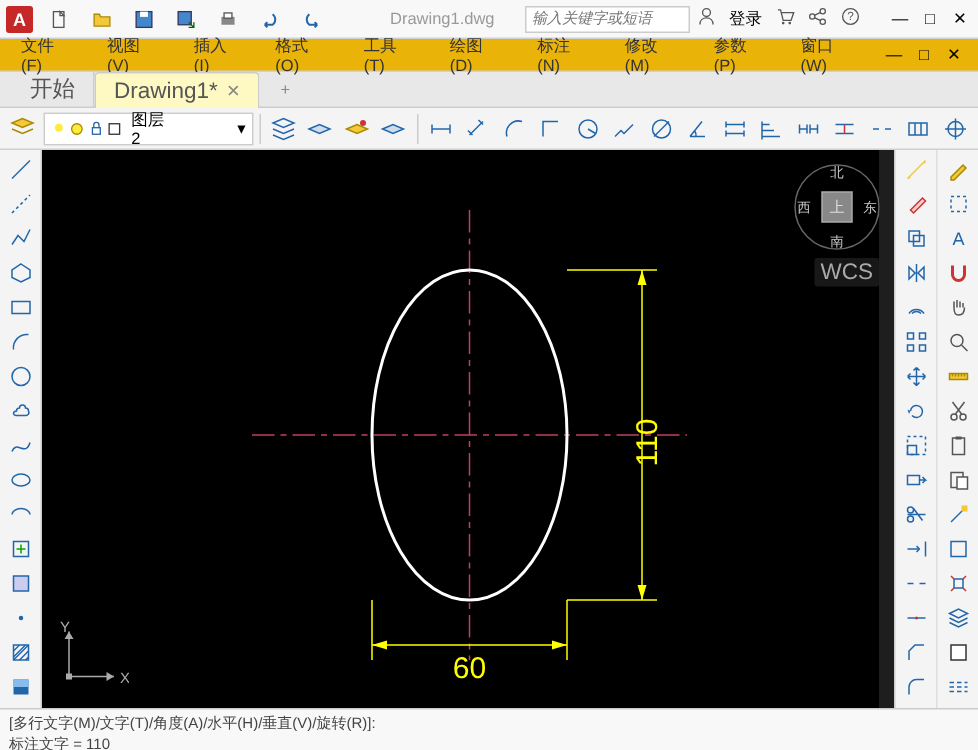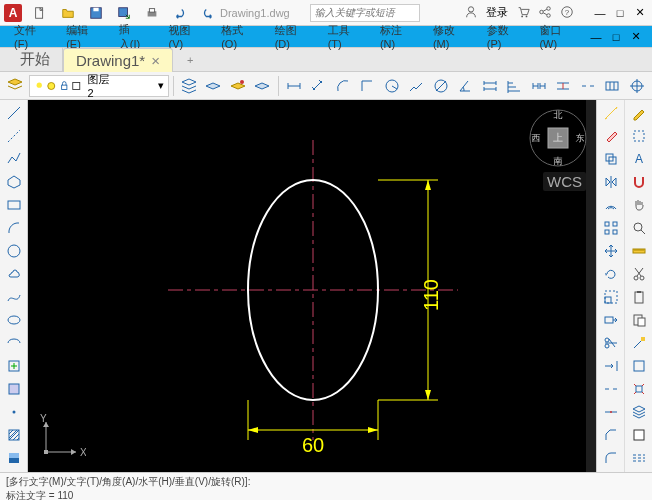--- a/index.html
+++ b/index.html
@@ -1,27 +1,27 @@
 <!DOCTYPE html>
 <html><head>
 <meta charset="utf-8">
 <style>
 *{margin:0;padding:0;box-sizing:border-box;font-family:"Microsoft YaHei",Arial,sans-serif}
 body{background:#f0f0f0;width:652px;height:500px;overflow:hidden;font-size:11px}
 .titlebar{height:26px;background:#f8f8f8;border-bottom:1px solid #d0d0d0;display:flex;align-items:center;padding:0 4px}
 .titlebar .app-icon{width:18px;height:18px;background:#c62828;color:#fff;font-weight:bold;display:flex;align-items:center;justify-content:center;border-radius:2px;margin-right:6px;font-size:12px}
 .titlebar .qat{display:flex;gap:4px;align-items:center}
 .titlebar .qat svg{width:14px;height:14px}
-.titlebar .filename-inactive{color:#999;font-size:11px}
+.titlebar .filename-inactive{margin-left:40px;color:#999;font-size:11px}
 .titlebar .search{margin-left:20px;width:110px;height:18px;border:1px solid #ccc;font-size:10px;padding:0 4px;color:#999;font-style:italic}
 .titlebar .right{margin-left:auto;display:flex;gap:8px;align-items:center}
 .titlebar .right svg{width:14px;height:14px}
 .win-ctrl{display:flex;gap:4px;margin-left:10px}
 .win-ctrl span{width:16px;height:14px;display:flex;align-items:center;justify-content:center;cursor:pointer}
-.menubar{height:22px;background:#0ea5e9;border-bottom:1px solid #d0d0d0;display:flex;align-items:center;padding:0 8px;gap:16px}
+.menubar{height:22px;background:#eab308;border-bottom:1px solid #d0d0d0;display:flex;align-items:center;padding:0 8px;gap:16px}
 .menubar .item{padding:2px 6px;font-size:11px;color:#333;cursor:pointer}
 .tabbar{height:24px;background:#e8e8e8;border-bottom:1px solid #ccc;display:flex;align-items:center;padding:0 8px}
 .tabbar .tab{padding:3px 12px;font-size:15px;color:#555;cursor:pointer;border-right:1px solid #ccc}
 .tabbar .tab.active{background:#fef9c3;border-top:1px solid #ccc;border-left:1px solid #ccc;border-right:1px solid #ccc;border-radius:3px 3px 0 0}
 .tabbar .close{margin-left:6px;color:#888;cursor:pointer}
 .tabbar .plus{margin-left:8px;color:#888;cursor:pointer;padding:2px 6px}
 .toolbar-row{height:28px;background:#f4f4f4;border-bottom:1px solid #d0d0d0;display:flex;align-items:center;padding:0 4px;gap:2px}
 .layer-ctrl{display:flex;align-items:center;gap:2px;border:1px solid #ccc;height:22px;padding:0 4px;background:#fff}
 .layer-ctrl svg{width:12px;height:12px}
 .layer-name{font-size:11px;padding:0 4px}
@@ -115,26 +115,25 @@
     <div class="win-ctrl">
       <span>—</span>
       <span>□</span>
       <span>✕</span>
     </div>
   </div>
 </div>
 
 <div class="menubar">
   <span class="item">文件(F)</span>
-  <span class="item">编辑(E)</span>
+  <span class="item">视图(V)</span>
   <span class="item">插入(I)</span>
-  <span class="item">视图(V)</span>
   <span class="item">格式(O)</span>
+  <span class="item">工具(T)</span>
   <span class="item">绘图(D)</span>
-  <span class="item">工具(T)</span>
   <span class="item">标注(N)</span>
   <span class="item">修改(M)</span>
   <span class="item">参数(P)</span>
   <span class="item">窗口(W)</span>
   <div style="margin-left:auto" class="win-ctrl">
     <span>—</span>
     <span>□</span>
     <span>✕</span>
   </div>
 </div>

